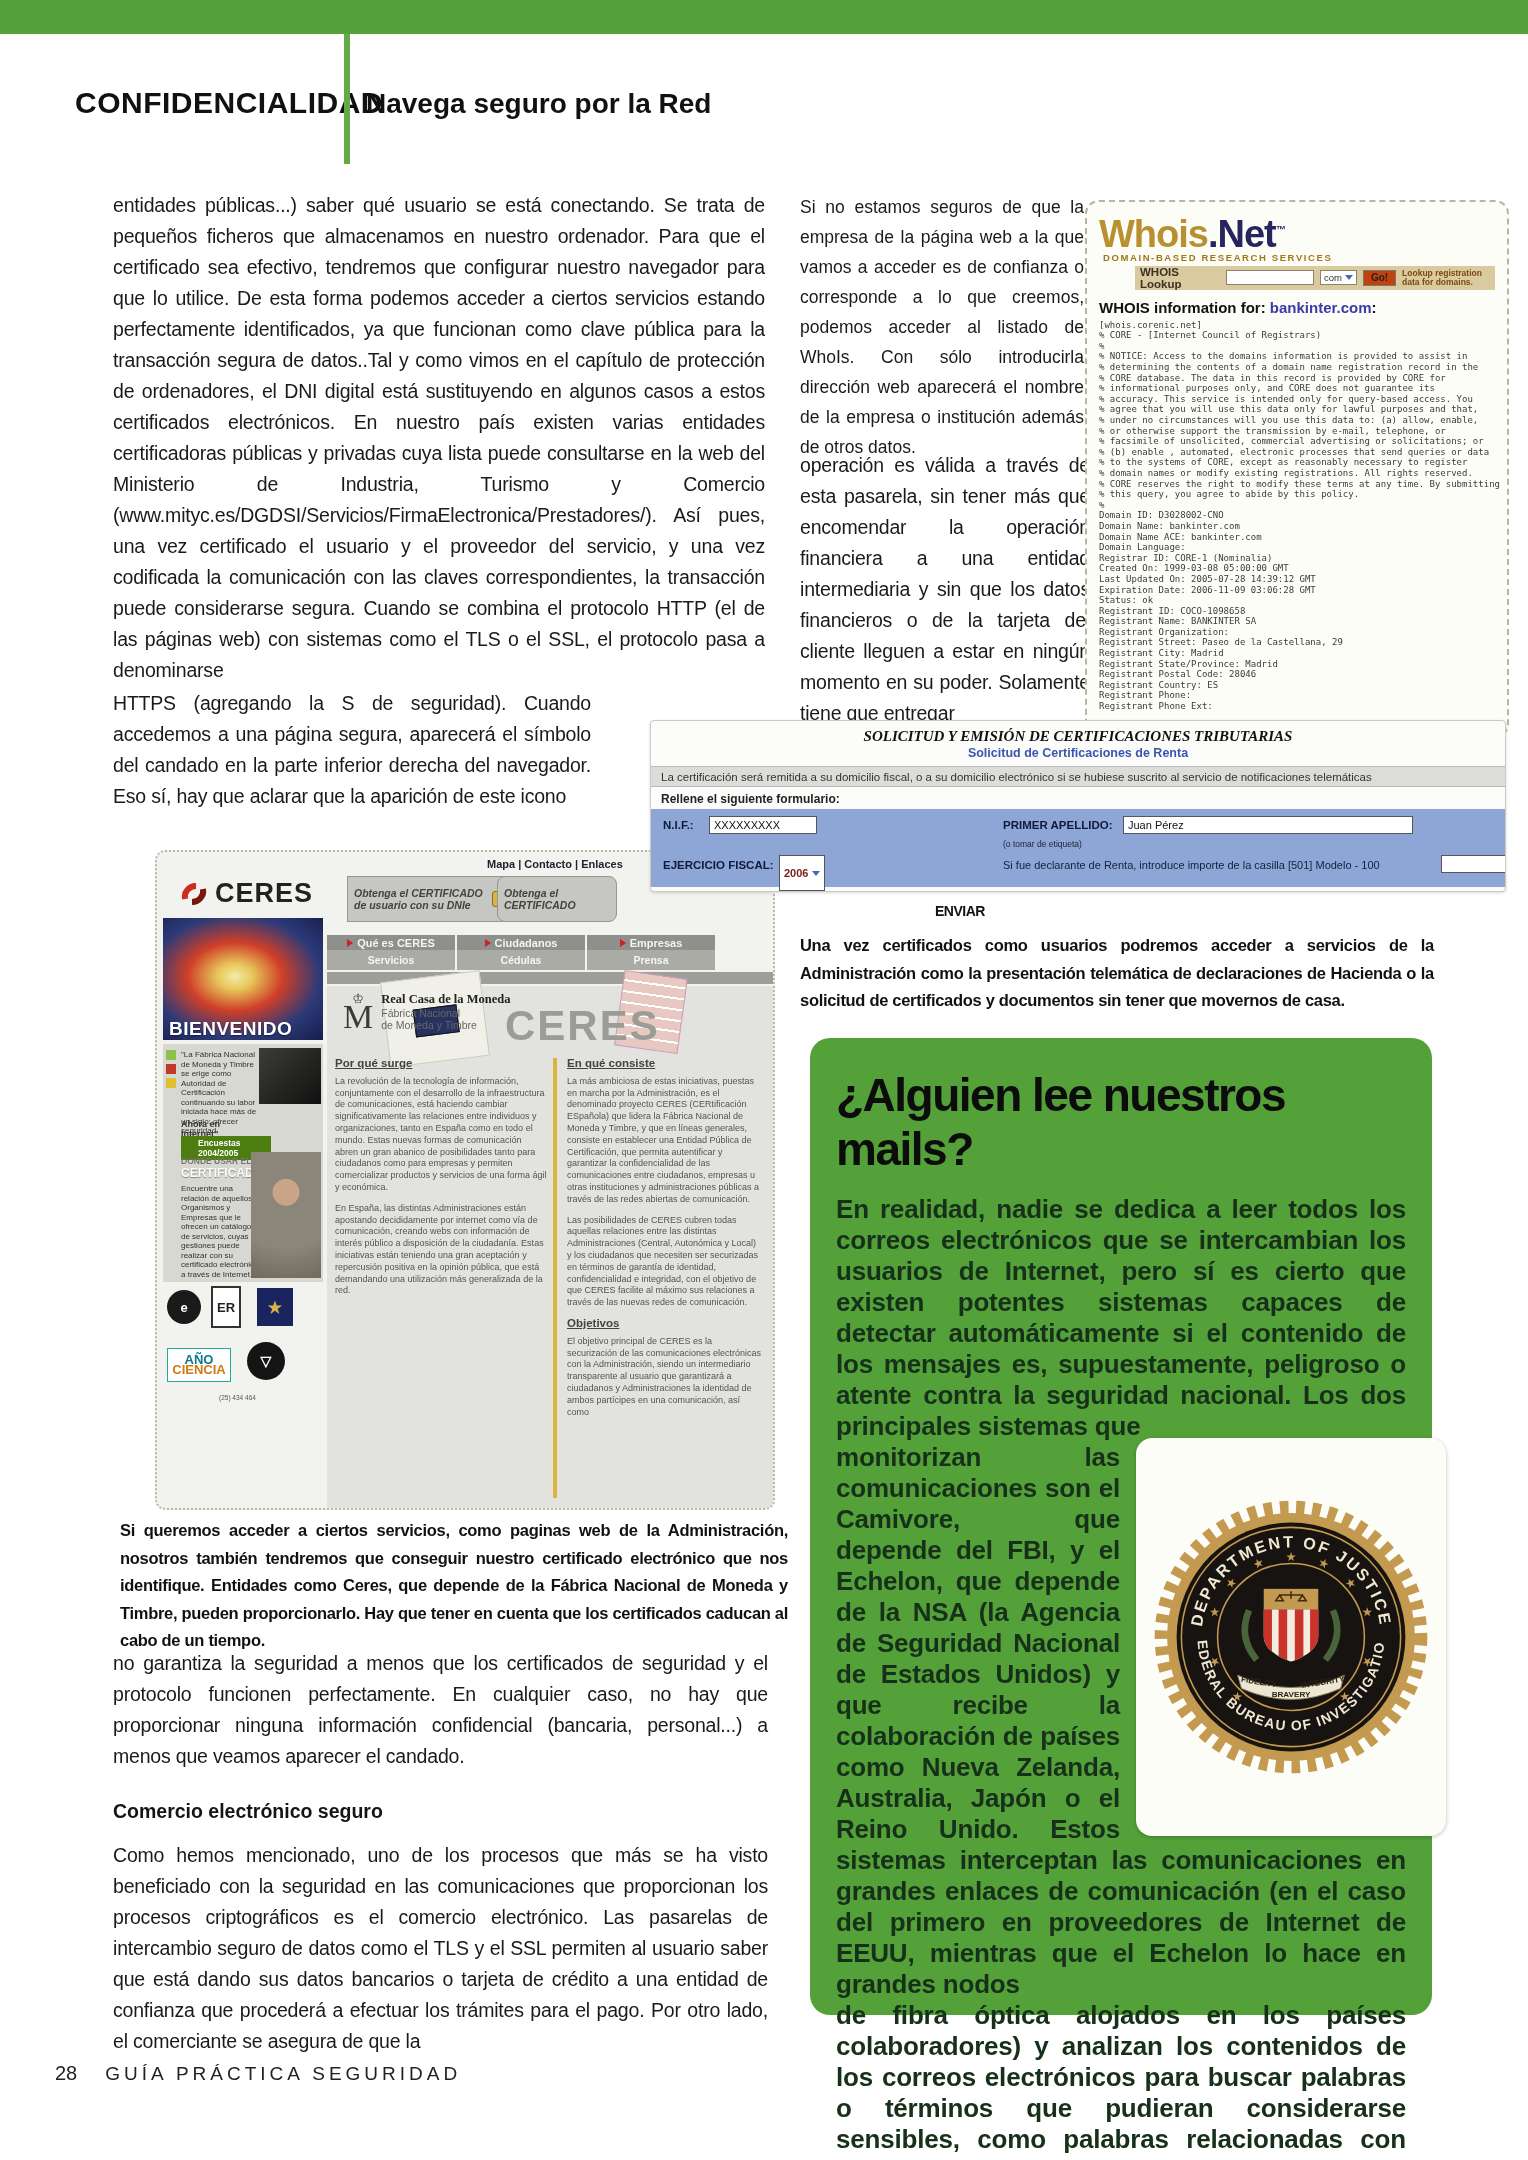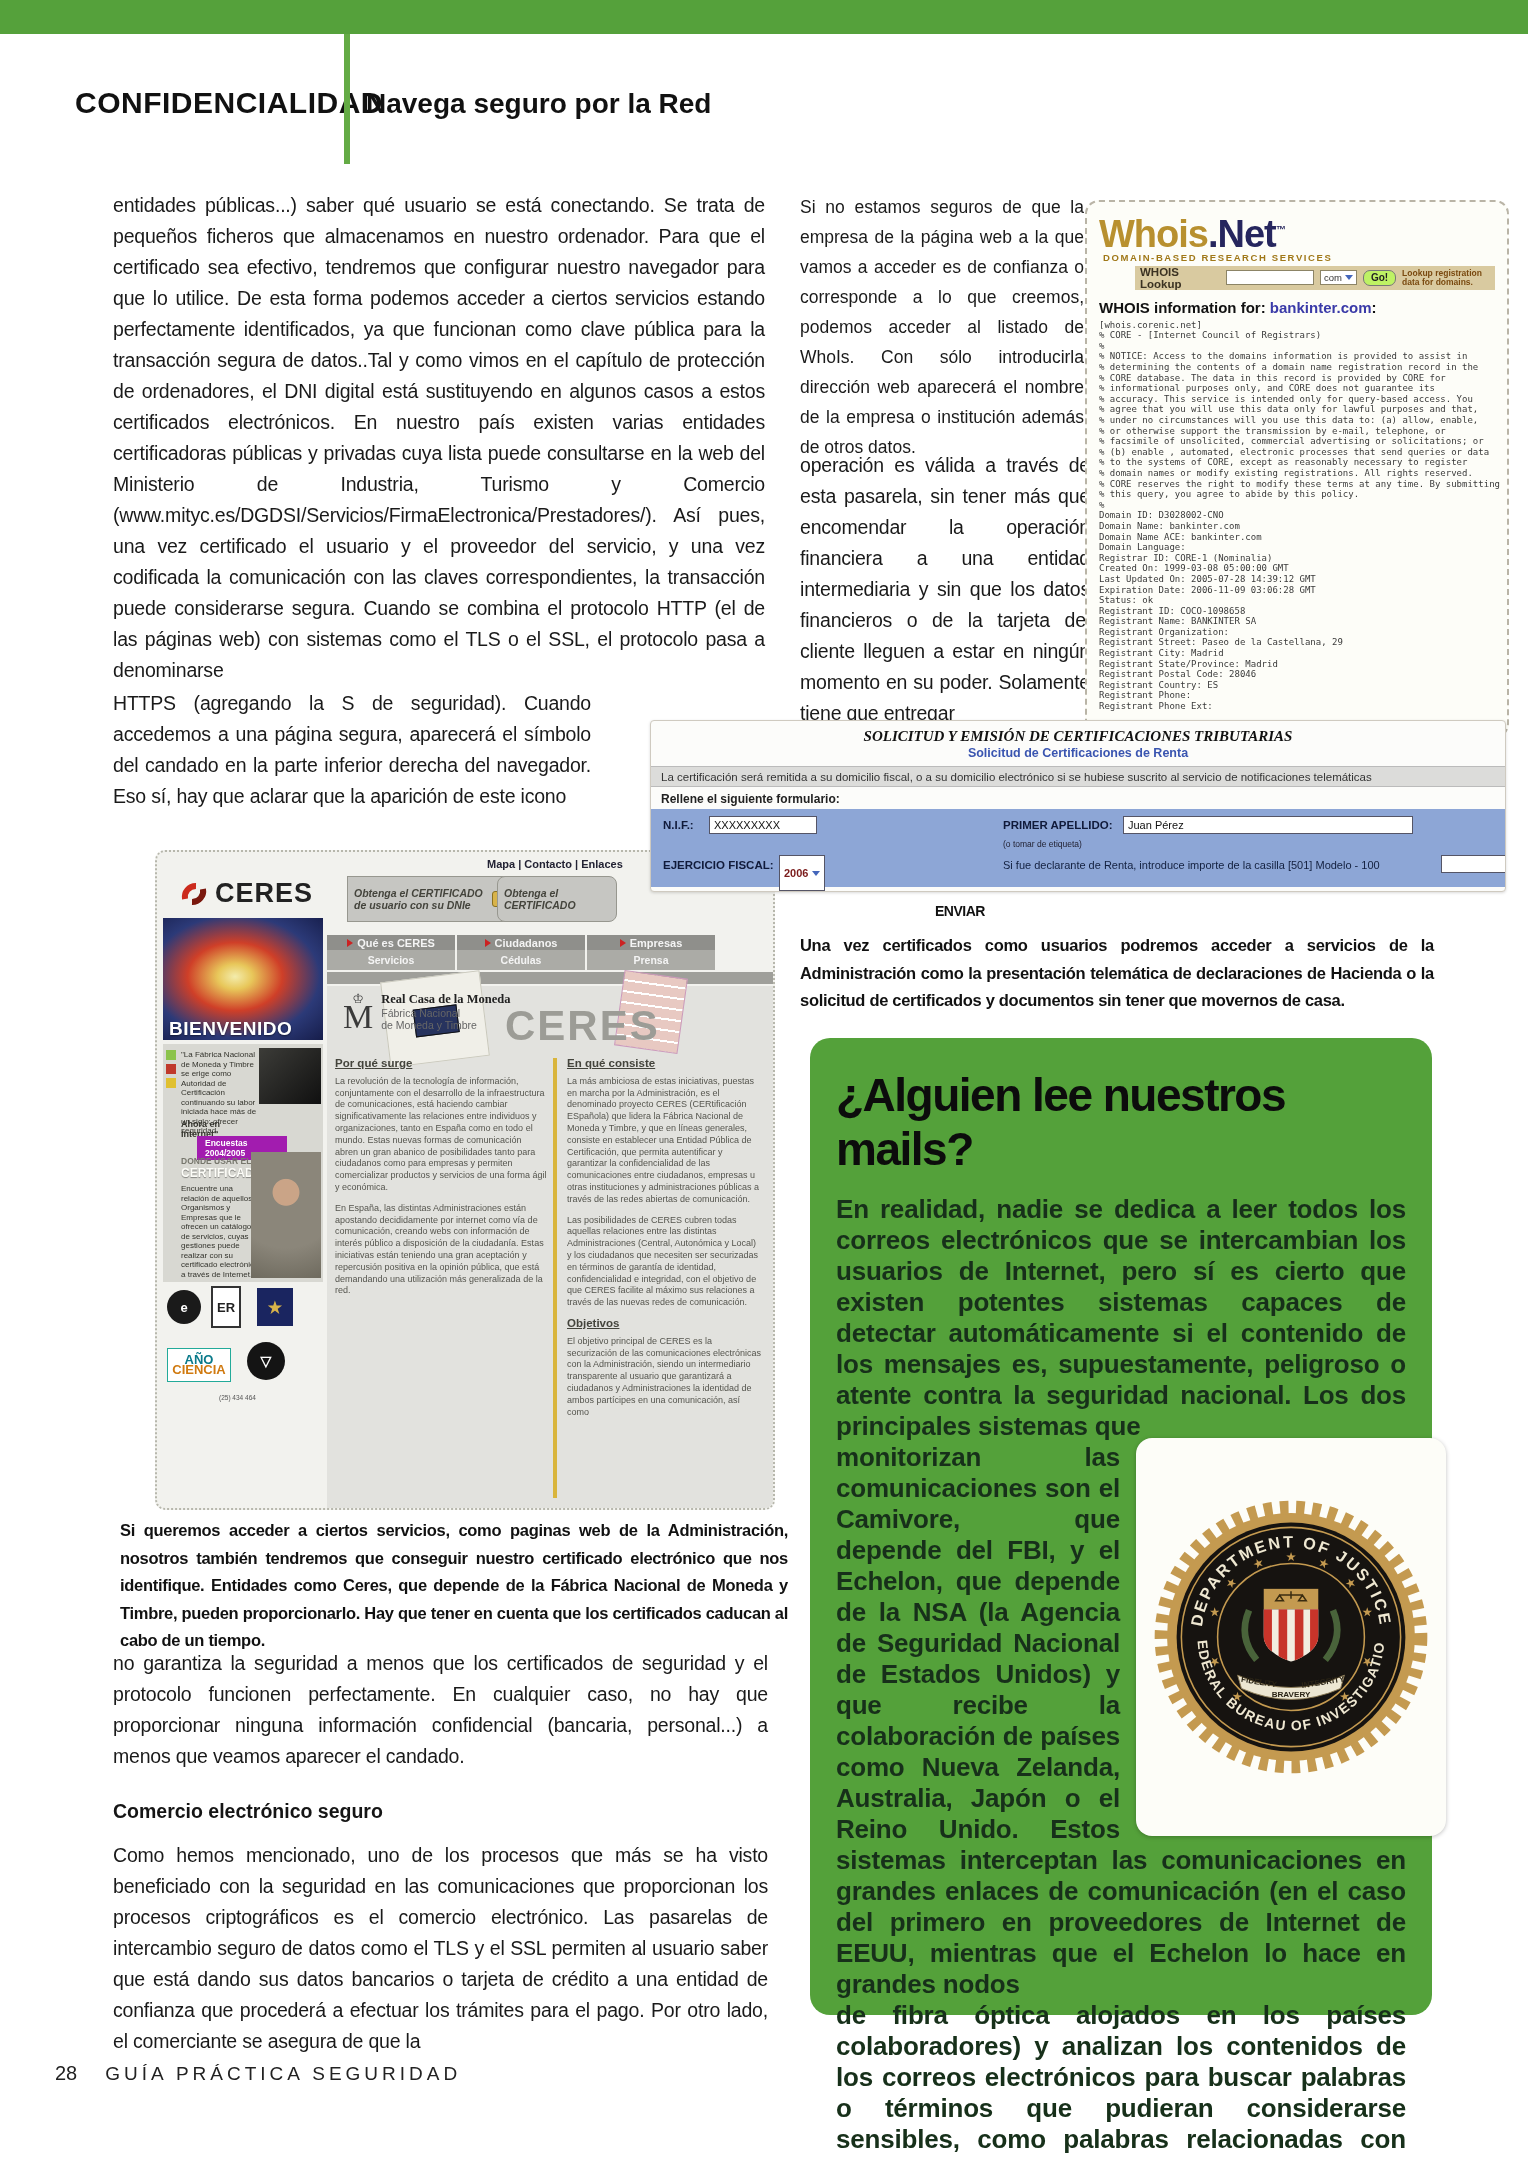--- a/index.html
+++ b/index.html
@@ -32,21 +32,21 @@
   .whois-logo { font-size:38px; font-weight:bold; letter-spacing:-1px; line-height:40px; }
   .whois-logo .gold { color:#b8902f; }
   .whois-logo .navy { color:#26265e; }
   .whois-logo sup { font-size:10px; color:#26265e; }
   .whois-tag { font-size:9.5px; font-weight:bold; letter-spacing:1.6px; color:#a07818; margin:-2px 0 3px 4px; }
   .whois-bar { display:flex; align-items:center; gap:6px; background:#d9caa0; height:24px; padding:8px 5px;margin-left:36px; }
   .whois-bar .lbl { font-size:11.5px; font-weight:bold; color:#3b3222; }
   .whois-input { width:92px; height:15px; background:#fff; border:1px solid #8c8466; }
   .whois-sel { display:flex; align-items:center; gap:3px; background:#fff; border:1px solid #8c8466; height:15px; padding:0 3px; font-size:9.5px; color:#333; }
   .dd-arrow { width:0; height:0; border-left:4px solid transparent; border-right:4px solid transparent; border-top:5px solid #4466bb; }
-  .whois-go { background:#bef264; border:1px solid #777; border-radius:7px; font-size:10px; font-weight:bold; padding:0 7px; height:16px; line-height:14px; color:#222; }
+  .whois-go { background:#c2410c; border:1px solid #777; border-radius:0; font-size:10px; font-weight:bold; padding:0 7px; height:16px; line-height:14px; color:#222; }
   .whois-note { font-size:8.5px; font-weight:bold; color:#7a4a10; line-height:9px; width:92px; }
   .whois-head { margin:9px 0 4px 0; font-size:15px; font-weight:bold; color:#111; }
   .whois-head .link { color:#3a3aa8; }
   .whois-pre { font-family:"DejaVu Sans Mono", monospace; font-size:9px; line-height:10.6px; color:#3a3a3a; white-space:pre; }
 
   
   .tax-card { left:650px; top:720px; width:856px; height:172px; background:#fcfcfa;
     border:1px solid #cfcac0; border-radius:4px; z-index:4; box-shadow:0 1px 3px rgba(0,0,0,.15); overflow:hidden; }
   .tax-title { margin-top:7px; text-align:center; font-family:"Liberation Serif", serif; font-style:italic; font-weight:bold; font-size:15px; color:#111; }
   .tax-sub { text-align:center; font-size:12.5px; font-weight:bold; color:#3a55b0; margin-top:1px; }
@@ -81,21 +81,21 @@
   .n2 .tab { width:128px; background:#ababa6; font-size:10.5px; }
   .n3 { top:120px; height:12px; }
   .redtri { width:0; height:0; border-top:4px solid transparent; border-bottom:4px solid transparent; border-left:6px solid #c22; }
   .cs-flag { position:absolute; left:6px; top:66px; width:160px; height:122px;
     background:radial-gradient(ellipse at 45% 48%, #f3ecac 0%, #e8c75a 14%, #cf3f28 38%, #2c3a78 68%, #161d4a 100%); }
   .cs-bienv { position:absolute; left:12px; top:166px; font-size:19px; font-weight:bold; color:#fff; letter-spacing:0.5px; text-shadow:0 1px 2px rgba(0,0,0,.5); }
   .cs-side { position:absolute; left:6px; top:192px; width:160px; height:238px; background:#d8d8d2; }
   .sq { position:absolute; left:3px; width:10px; height:10px; }
   .cs-side .txt8 { position:absolute; left:18px; font-size:8px; line-height:9.5px; color:#33332c; width:78px; }
   .cs-side .b9 { font-weight:bold; font-size:9px; }
-  .cs-enc { position:absolute; left:18px; top:92px; width:90px; background:#a21caf; color:#fff; font-size:8.5px; font-weight:bold; padding:2px 8px;margin-left:16px; }
+  .cs-enc { position:absolute; left:18px; top:92px; width:90px; background:#4d7c0f; color:#fff; font-size:8.5px; font-weight:bold; padding:2px 17px; }
   .cs-donde1 { position:absolute; left:18px; top:112px; font-size:8.5px; font-weight:bold; color:#77776d; }
   .cs-donde2 { position:absolute; left:18px; top:122px; font-size:12px; font-weight:bold; color:#fdfdf8; text-shadow:0 1px 1px rgba(0,0,0,.4); }
   .cs-ph1 { position:absolute; left:96px; top:4px; width:62px; height:56px; background:linear-gradient(135deg,#3c3c38,#101010); }
   .cs-ph2 { position:absolute; left:88px; top:108px; width:70px; height:126px;
     background:radial-gradient(circle at 50% 32%, #caa487 0 14%, #8b867a 15% 60%, #6e6a5e 100%); }
   .cs-logos { position:absolute; left:10px; top:438px; width:150px; }
   .lg { position:absolute; display:flex; align-items:center; justify-content:center; font-weight:bold; }
   .lg-a { left:0px; top:0px; width:34px; height:34px; border-radius:50%; background:#1a1a1a; color:#fff; font-size:13px; }
   .lg-b { left:44px; top:-4px; width:30px; height:42px; border:2px solid #333; color:#222; font-size:13px; background:#fff; }
   .lg-c { left:90px; top:-2px; width:36px; height:38px; background:#1a2560; color:#d8b34a; font-size:16px; }

